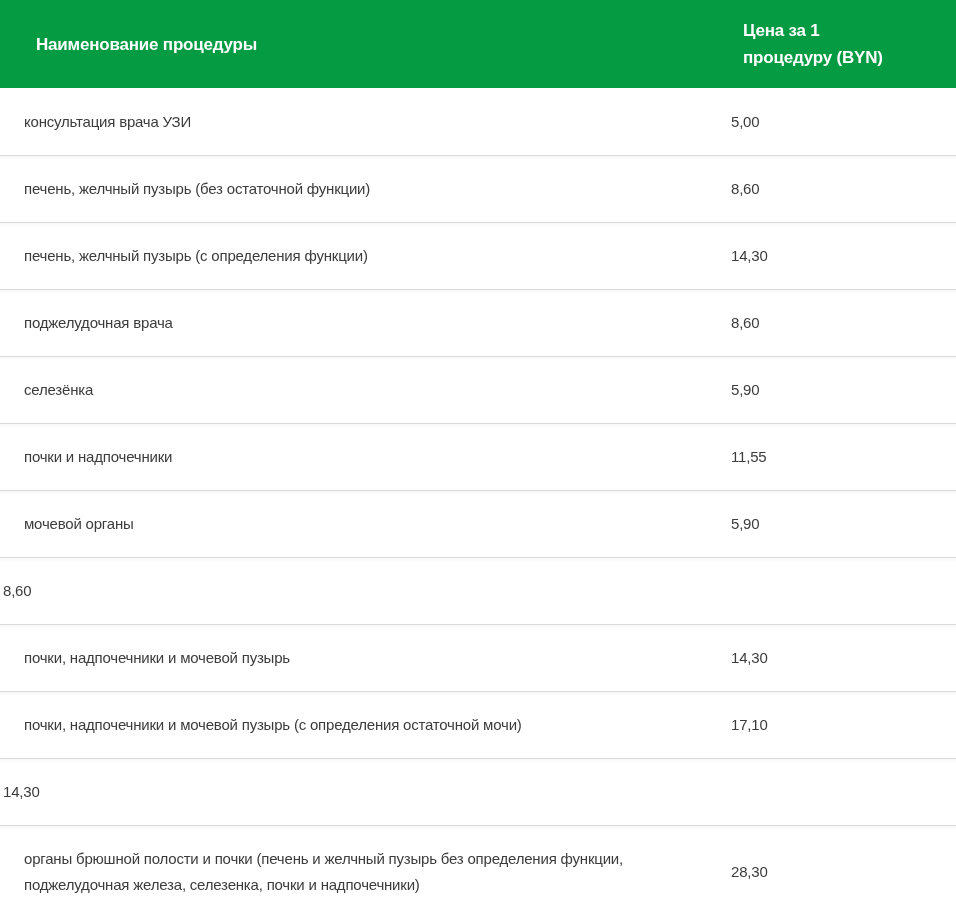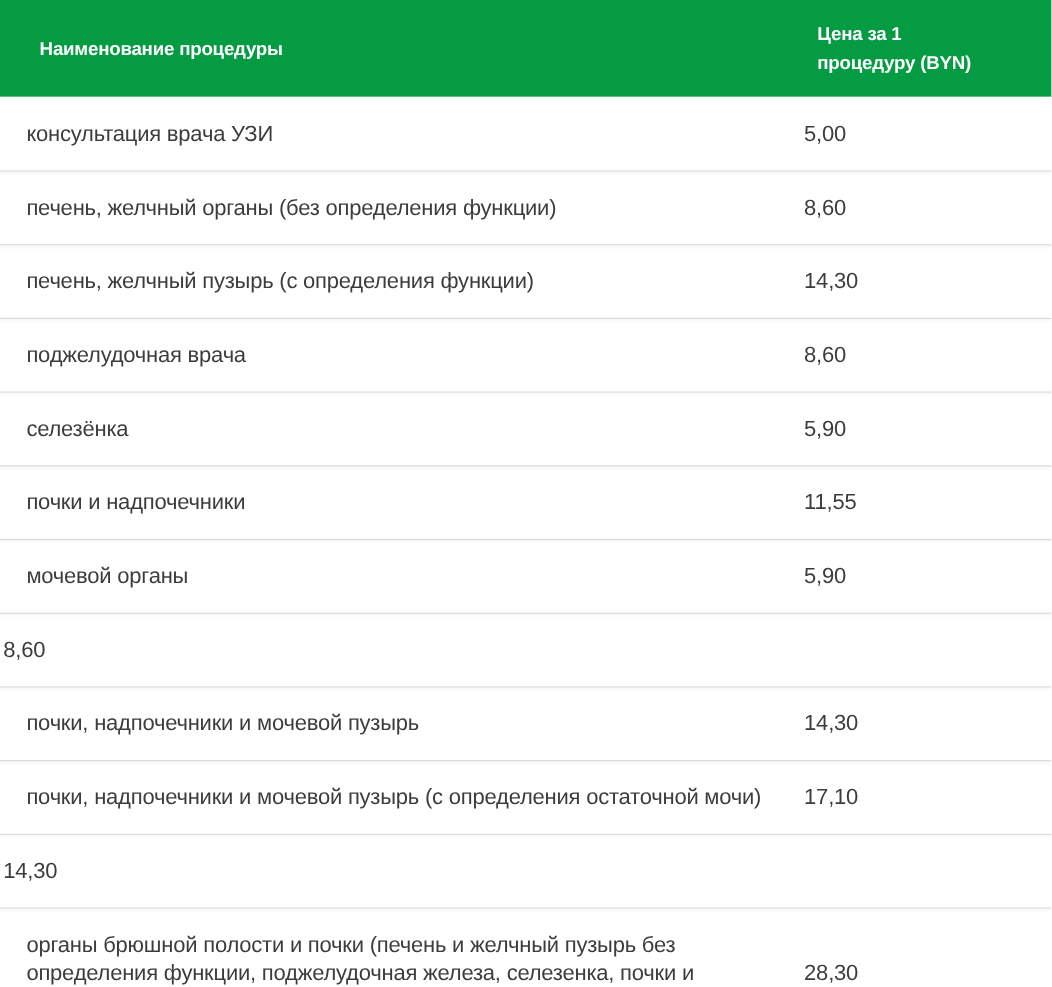--- a/index.html
+++ b/index.html
@@ -52,21 +52,21 @@
     box-sizing: border-box;
     padding-top: 0;
     padding-bottom: 0;
     background: #ffffff;
   }
   .table-row + .table-row {
     border-top: 1px solid #d9d9d9;
     box-shadow: inset 0 5px 4px -4px rgba(0,0,0,0.05);
   }
   .table-row .cell {
-    font-size: 20px;
+    font-size: 15px;
     color: #3c3c3c;
     letter-spacing: -0.2px;
     line-height: 26px;
     padding-top: 20px;
     padding-bottom: 20px;
   }
   .table-row .cell-name {
     padding-top: 20px;
     padding-bottom: 20px;
   }
@@ -79,21 +79,21 @@
     <div class="cell cell-name">Наименование процедуры</div>
     <div class="cell cell-price">Цена за 1 процедуру (BYN)</div>
   </div>
   <div id="rows-container">
 
   <div class="table-row">
         <div class="cell cell-name">консультация врача УЗИ</div>
         <div class="cell cell-price">5,00</div>
       </div>
       <div class="table-row">
-        <div class="cell cell-name">печень, желчный органы (без определения функции)</div>
+        <div class="cell cell-name">печень, желчный пузырь (без остаточной функции)</div>
         <div class="cell cell-price">8,60</div>
       </div>
       <div class="table-row">
         <div class="cell cell-name">печень, желчный пузырь (с определения функции)</div>
         <div class="cell cell-price">14,30</div>
       </div>
       <div class="table-row">
         <div class="cell cell-name">поджелудочная врача</div>
         <div class="cell cell-price">8,60</div>
       </div>

